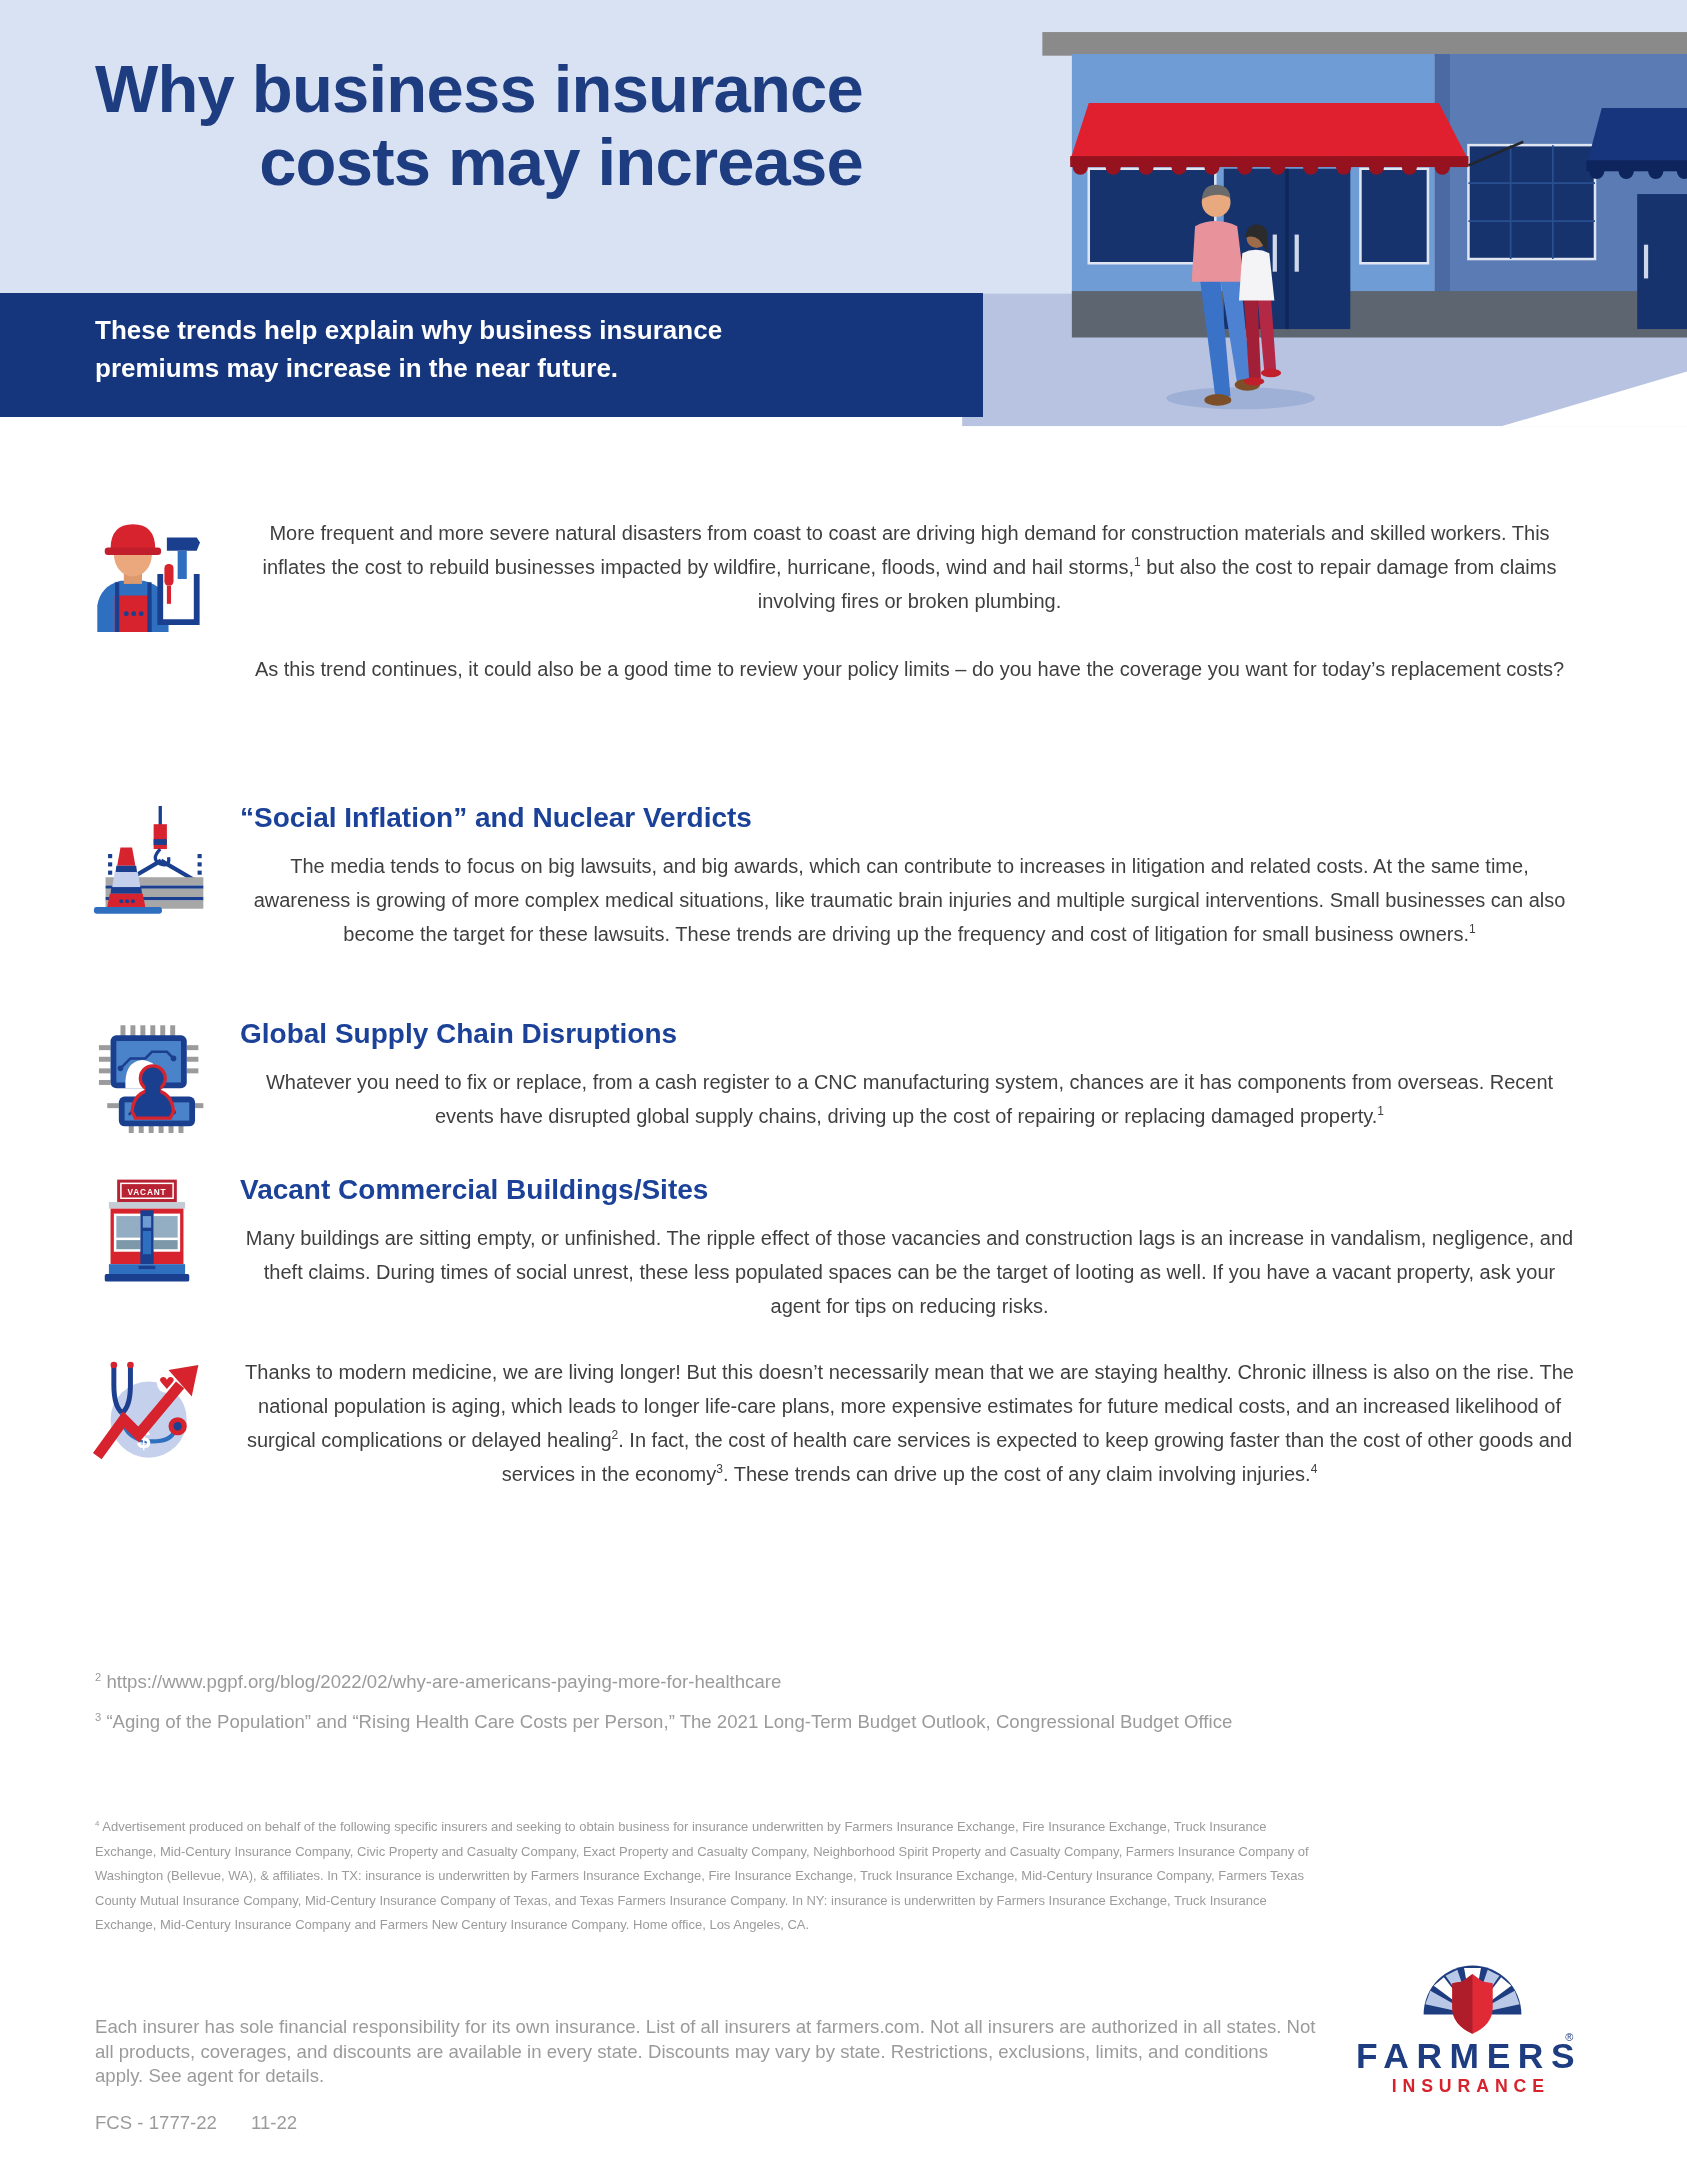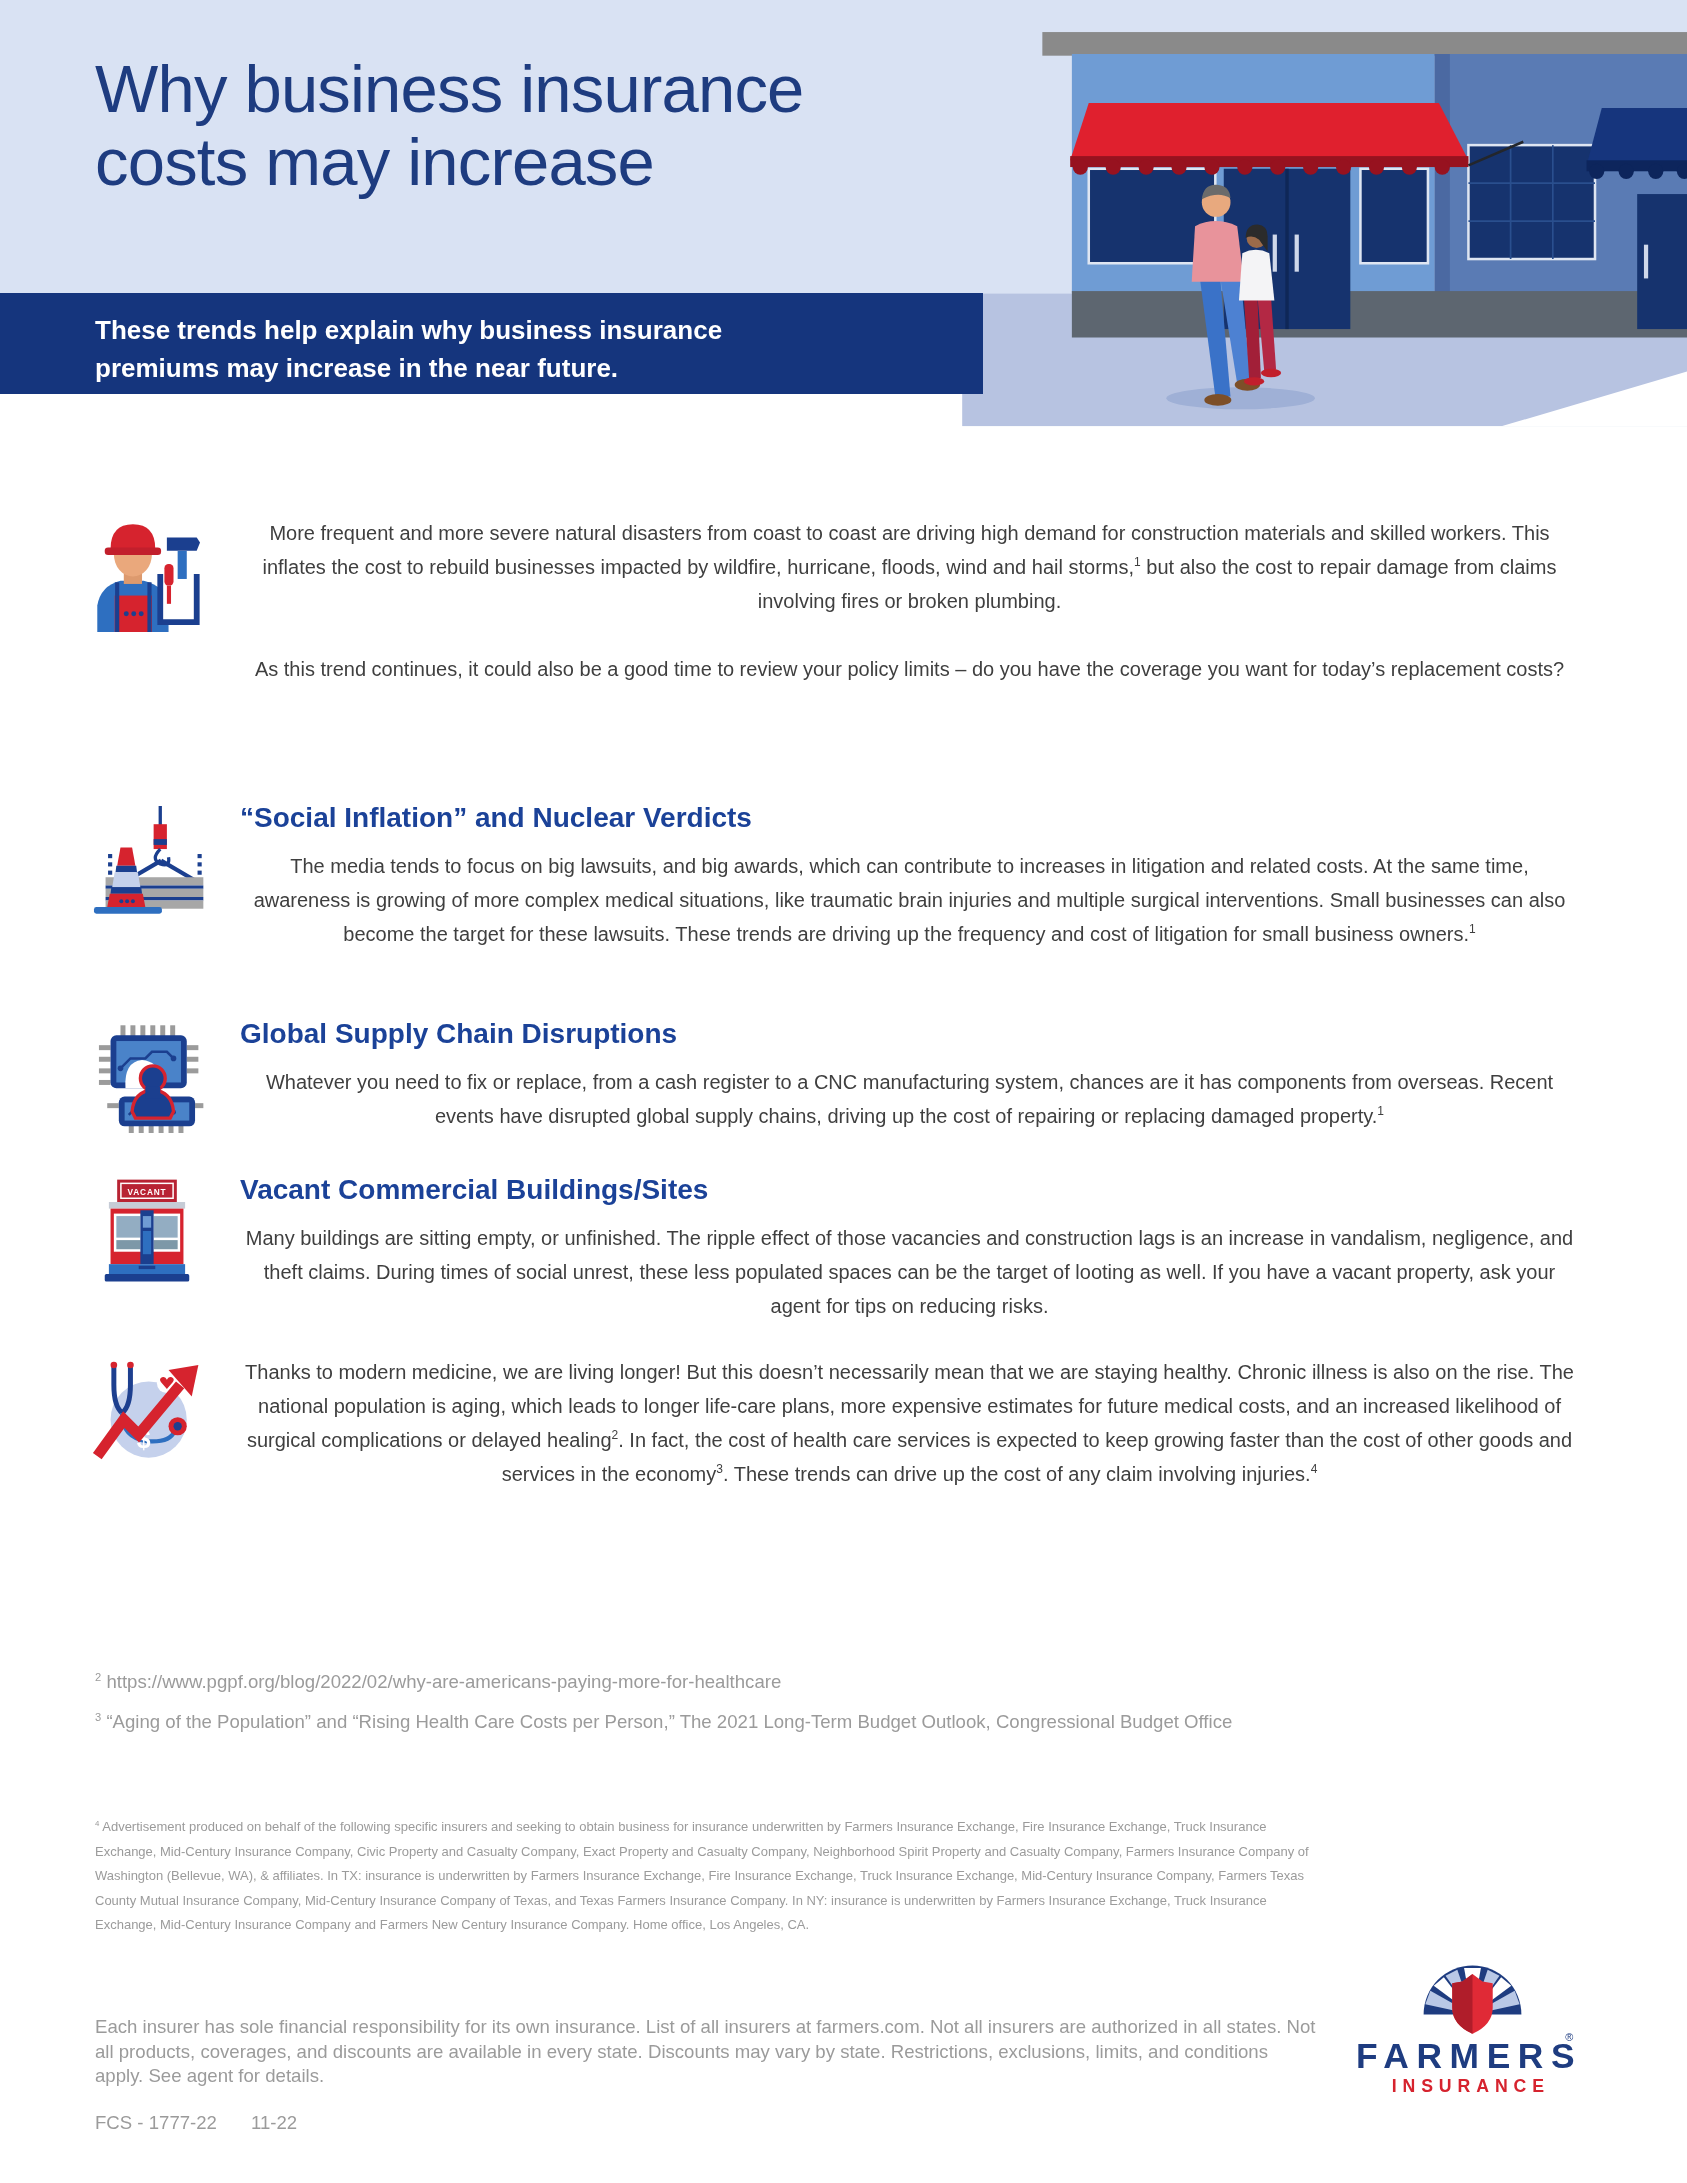--- a/index.html
+++ b/index.html
@@ -3,22 +3,22 @@
 <meta charset="utf-8">
 <style>
   html,body{margin:0;padding:0;background:#ffffff;}
   .page{position:relative;width:1687px;height:2183px;background:#ffffff;overflow:hidden;
         font-family:"Liberation Sans", sans-serif;}
 
   
   .hero{position:absolute;top:0;left:0;width:1687px;height:432px;}
   .hero-bg{position:absolute;top:0;left:0;width:1687px;height:363px;background:#d9e2f3;}
   .hero-title{position:absolute;top:52px;left:95px;color:#1e3c80;font-size:67px;
-              line-height:73px;font-weight:400;letter-spacing:-0.8px;}
-  .hero-banner{position:absolute;top:293px;left:0;width:983px;height:101px;background:#15357d;box-sizing:border-box;
+              line-height:73px;font-weight:700;letter-spacing:-0.8px;text-align:right;}
+  .hero-banner{position:absolute;top:293px;left:0;width:983px;height:124px;background:#15357d;box-sizing:border-box;
                padding:17.7px 0 0 95px;}
   .hero-banner-text{color:#ffffff;font-size:26px;font-weight:bold;line-height:38px;width:734px;}
   .hero-art{position:absolute;top:0;left:962px;width:726px;height:432px;}
 
   
   .section{position:absolute;left:84px;width:1495px;display:flex;align-items:flex-start;}
   .icon-box{width:125px;flex:none;display:flex;justify-content:center;}
   .icon-box svg{width:116px;height:116px;}
   .sec-text{margin-left:31px;flex:1;}
   .sec-text h2{margin:0 0 13.5px 0;font-size:28px;font-weight:bold;color:#1b4298;line-height:34px;}

